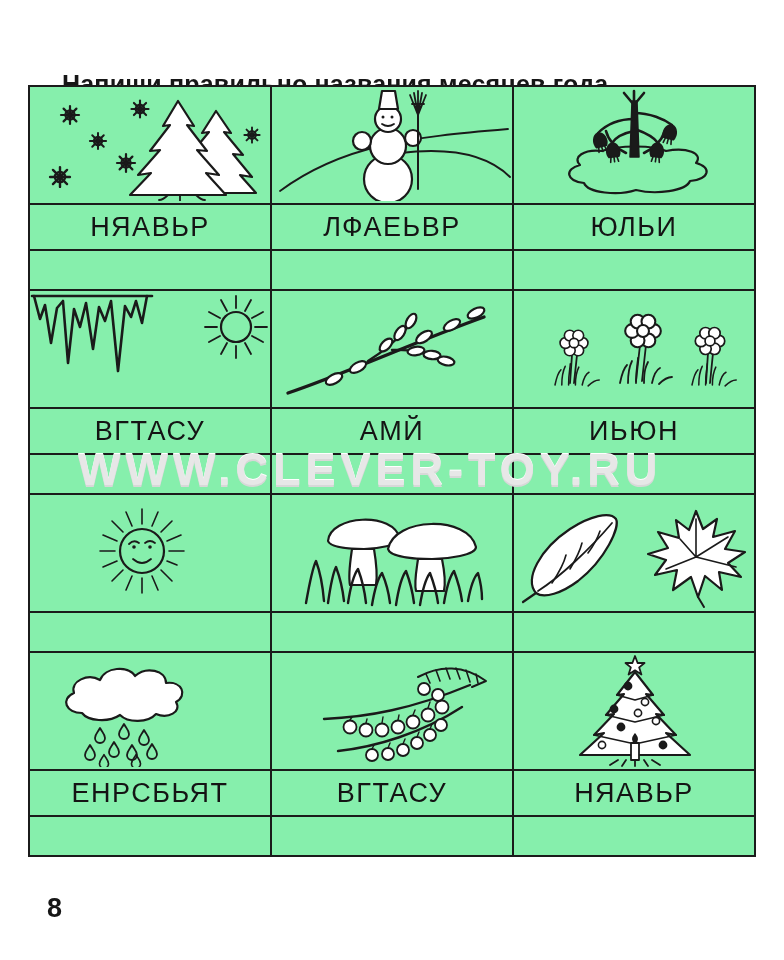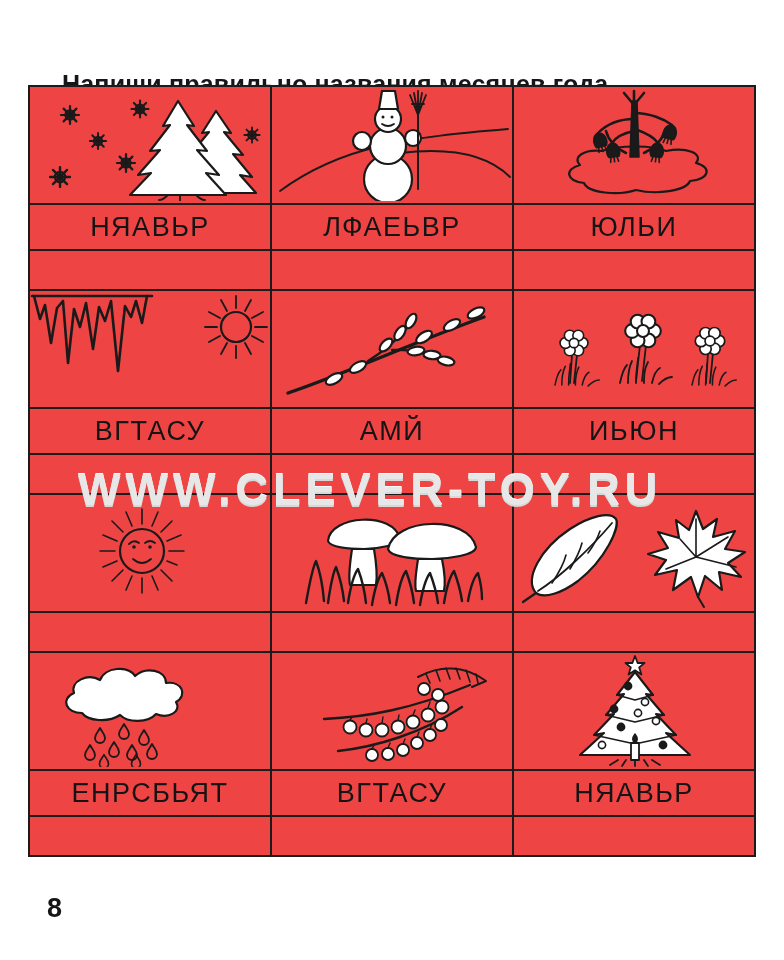--- a/index.html
+++ b/index.html
@@ -8,31 +8,31 @@
     font-family:"Liberation Sans",sans-serif;color:#161616;overflow:hidden;
   }
   .title{
     position:absolute;left:62px;top:34px;font-size:25px;font-weight:700;
     letter-spacing:.2px;white-space:nowrap;margin-top:36px;
   }
   table.sheet{
     position:absolute;left:28px;top:85px;width:728px;
     border-collapse:collapse;table-layout:fixed;
   }
-  table.sheet td{border:2.4px solid #1b1b1b;padding:0;background:#ef4444;}
+  table.sheet td{border:2.4px solid #1b1b1b;padding:0;background:#86efac;}
   td.pic-cell{height:116px;text-align:center;vertical-align:middle;}
   td.label-cell{
     height:44px;text-align:center;vertical-align:middle;
     font-size:27px;letter-spacing:1.5px;font-weight:400;color:#141414;
   }
   td.answer-cell{height:38px;}
   svg.art{display:block;margin:0 auto;
     stroke:#1a1a1a;fill:none;stroke-width:2.2;stroke-linecap:round;stroke-linejoin:round;}
   .watermark{
-    position:absolute;left:78px;top:464px;z-index:5;pointer-events:none;
+    position:absolute;left:78px;top:444px;z-index:5;pointer-events:none;
     font-size:45px;font-weight:700;letter-spacing:5px;white-space:nowrap;
     color:#e7e7e7;text-shadow:0 2px 0 #d8d8d8, 0 -1px 0 #ffffff;
   }
   .page-number{position:absolute;left:47px;top:893px;font-size:27px;font-weight:600;}
 </style>
 </head>
 <body>
 
 <div class="title">Напиши правильно названия месяцев года.</div>
 

